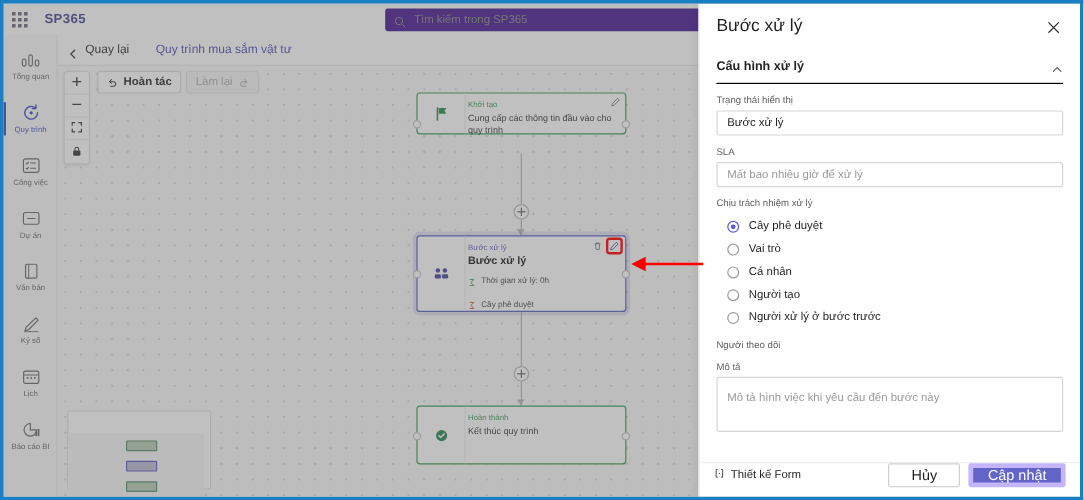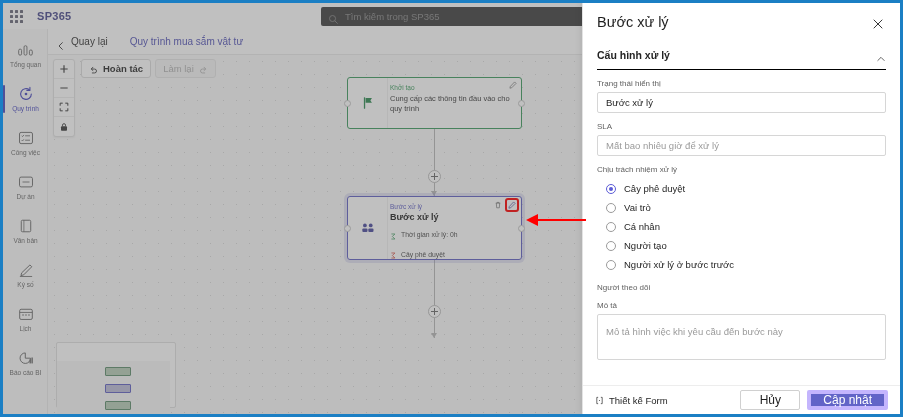--- a/index.html
+++ b/index.html
@@ -46,21 +46,21 @@
   }
   .waffle-grid { display: grid; grid-template-columns: repeat(3, 3px); grid-gap: 2px; }
   .waffle-grid i { width: 3px; height: 3px; background: #6b6b7b; border-radius: 0.5px; display: block; }
   .brand {
     font-size: 11px; font-weight: bold; color: #4b4b8f;
     letter-spacing: .3px; margin-left: 8px;
   }
   .topsearch {
     position: absolute; left: 318px; top: 4px;
     width: 265px; height: 19px;
-    background: #404040; border-radius: 2px;
+    background: #4c1d95; border-radius: 2px;
     display: flex; align-items: center; padding-left: 7px;
   }
   .topsearch .s-ic { width: 11px; height: 11px; flex: 0 0 11px; }
   .topsearch .s-txt { font-size: 9.5px; color: #8a8a8a; margin-left: 6px; }
 
   
   .rail {
     position: absolute; left: 3px; top: 29px;
     width: 45px; height: 385px;
     background: #fbfbfb;
@@ -253,21 +253,21 @@
   .radio-row.checked .radio-dot { border-color: #5b5bd6; border-width: 1px; }
   .radio-row.checked .radio-dot::after {
     content: ""; position: absolute; left: 2px; top: 2px;
     width: 4px; height: 4px; border-radius: 50%; background: #5b5bd6;
   }
   .radio-lb { font-size: 9.5px; color: #1f1f1f; margin-left: 8px; }
 
   .panel-foot {
     height: 29px;
     border-top: 1px solid #ededed;
-    display: flex; align-items: center; padding: 0 12px;
+    display: flex; align-items: flex-start; padding: 0 12px;
     gap: 7px;
   }
   .form-btn { display: flex; align-items: center; gap: 5px; cursor: pointer; }
   .form-btn .fb-tx { font-size: 9.5px; color: #1f1f1f; }
   .btn {
     height: 20px; min-width: 60px; padding: 0 12px;
     border-radius: 2px; display: flex; align-items: center; justify-content: center;
     font-size: 12px; cursor: pointer;
   }
   .btn.ghost { background: #ffffff; border: 1px solid #d0d0d0; color: #1f1f1f; margin-left: auto; }
@@ -457,21 +457,21 @@
     </div>
 
     <div class="conn" style="left:386px; top:73px; height:68px;"></div>
     <div class="arrowhead" style="left:382.5px; top:136px;"></div>
     <div class="plus-btn" style="left:380px; top:115px;"></div>
 
     <div class="conn" style="left:386px; top:205px; height:78px;"></div>
     <div class="arrowhead" style="left:382.5px; top:278px;"></div>
     <div class="plus-btn" style="left:380px; top:250px;"></div>
 
-    <div class="node start" style="left:299px; top:22px; height:52px;">
+    <div class="node start" style="left:299px; top:22px; height:35px;">
       <div class="node-ic">
         <svg viewBox="0 0 14 16" width="12" height="14">
             <rect x="2.2" y="1.4" width="1.5" height="13.2" rx="0.6" fill="#2e8b52"></rect>
             <path d="M4.2 2.2 H11.6 L9.8 5 L11.6 7.8 H4.2 Z" fill="#2e8b52"></path>
           </svg>
       </div>
       <div class="node-body">
         <div class="node-kind">Khởi tạo</div>
         <div class="node-desc">Cung cấp các thông tin đầu vào cho quy trình</div>
         <div class="node-acts">
@@ -526,20 +526,34 @@
             <svg viewBox="0 0 12 12" width="8" height="8">
                 <path d="M8.4 1.4 L10.6 3.6 L4 10.2 L1.4 10.8 L2 8.2 Z" fill="none" stroke="#4b4b9e" stroke-width="1.1"></path>
               </svg>
           </span>
         </div>
       </div>
       <div class="node-port" style="left:-4px; top:28px;"></div>
       <div class="node-port" style="right:-4px; top:28px;"></div>
     </div>
 
+    <div class="node end" style="left:299px; top:283px; height:49px;">
+      <div class="node-ic">
+        <svg viewBox="0 0 14 14" width="12" height="12">
+            <circle cx="7" cy="7" r="5.4" fill="#2e8b52"></circle>
+            <path d="M4.4 7.1 L6.2 8.9 L9.6 5.2" fill="none" stroke="#ffffff" stroke-width="1.4" stroke-linecap="round" stroke-linejoin="round"></path>
+          </svg>
+      </div>
+      <div class="node-body">
+        <div class="node-kind">Hoàn thành</div>
+        <div class="node-desc">Kết thúc quy trình</div>
+      </div>
+      <div class="node-port" style="left:-4px; top:21px;"></div>
+      <div class="node-port" style="right:-4px; top:21px;"></div>
+    </div>
 
     <div class="minimap">
       <div class="mm-view">
         <div class="mm-node" style="top:6px; background:#b9cdb9; border:1px solid #5f8f6f;"></div>
         <div class="mm-node" style="top:23px; background:#bdbdd8; border:1px solid #6262c4;"></div>
         <div class="mm-node" style="top:40px; background:#b9cdb9; border:1px solid #5f8f6f;"></div>
       </div>
     </div>
   </div>
 

